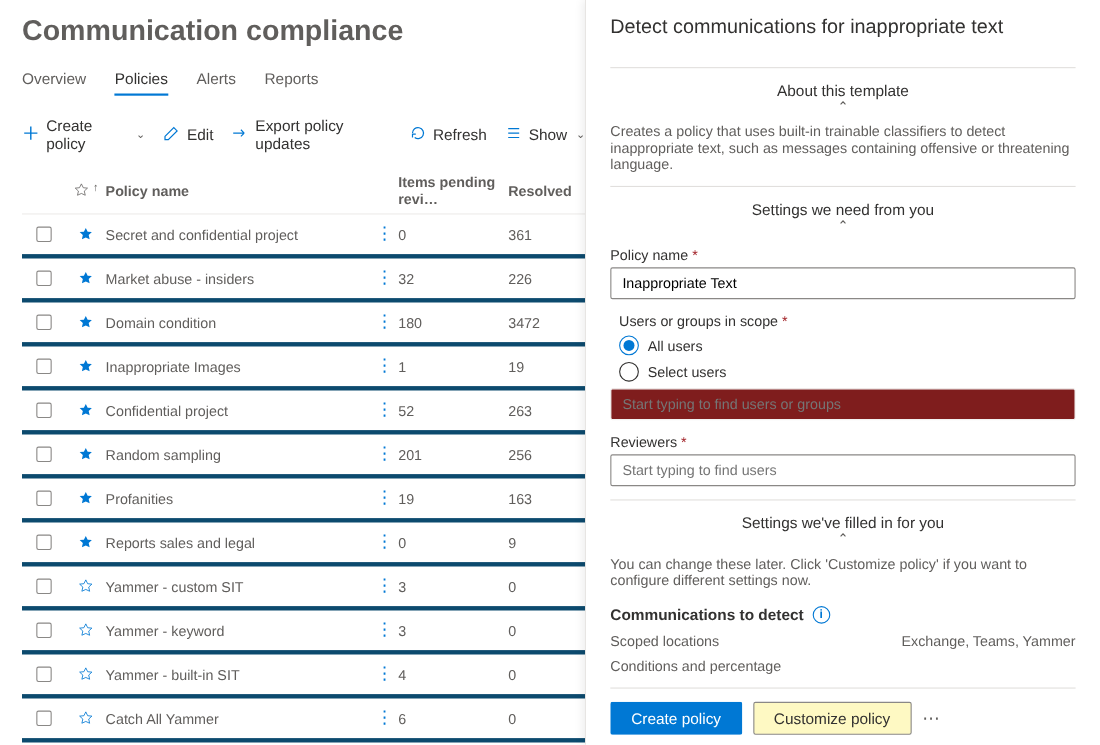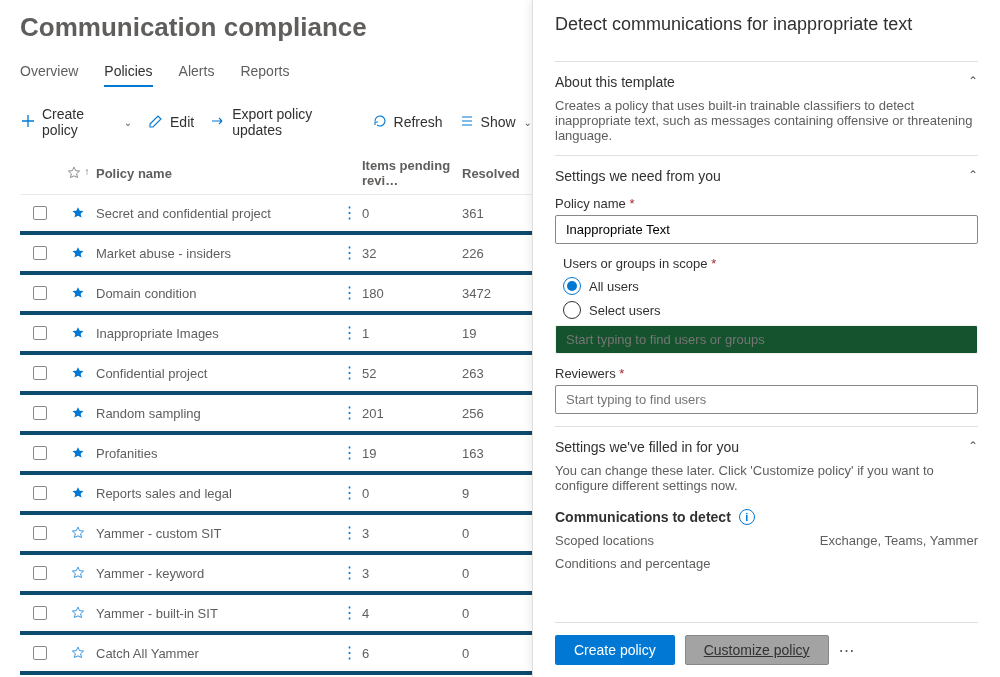--- a/index.html
+++ b/index.html
@@ -26,37 +26,37 @@
 .row { display: flex; align-items: center; font-size: 13px; color: #605e5c; padding: 10px 0; border-bottom: 4px solid #0c4a6e; }
 .row .col-name { color: #605e5c; }
 .chk { width: 14px; height: 14px; border: 1px solid #8a8886; border-radius: 2px; background:#fff; }
 .star-filled svg, .star-empty svg { width: 14px; height: 14px; }
 .star-filled svg { fill: #0078d4; }
 .star-empty svg { fill: none; stroke: #0078d4; stroke-width: 1.3; }
 .dots { color: #0078d4; font-size: 16px; line-height: 1; letter-spacing:1px;}
 .panel { width: 468px; border-left: 1px solid #e1dfdd; background: #fff; box-shadow: -2px 0 8px rgba(0,0,0,0.08); padding: 14px 22px 0 22px; overflow-y: auto; display:flex; flex-direction:column;}
 .panel-title { font-size: 18px; font-weight: 400; margin-bottom: 26px; }
 .section { border-top: 1px solid #e1dfdd; padding: 12px 0; }
-.section-header { display: flex; justify-content: space-between; cursor: pointer; font-size: 14px; font-weight: 400; }
+.section-header { display: flex; justify-content: space-between; align-items: center; cursor: pointer; font-size: 14px; font-weight: 400; flex-direction: column; }
 .section-header .chev { font-size: 12px; color: #605e5c; }
 .section-body { font-size: 13px; color: #605e5c; margin-top: 8px; }
 .field-label { font-size: 13px; color: #323130; margin: 12px 0 4px 0; }
 .req { color: #a4262c; }
 .text-input { width: 100%; border: 1px solid #8a8886; padding: 6px 10px; font-size: 13px; border-radius: 2px; }
-.text-input.disabled { background: #14532d; border-color: #f3f2f1; color: #a19f9d; }
+.text-input.disabled { background: #7f1d1d; border-color: #f3f2f1; color: #a19f9d; }
 .radio { display: flex; align-items: center; gap: 8px; margin: 6px 0 6px 8px; font-size: 13px; color: #323130; }
 .radio-circle { width: 18px; height: 18px; border: 1px solid #323130; border-radius: 50%; display: flex; align-items: center; justify-content: center; }
 .radio-circle.checked { border-color: #0078d4; }
 .radio-dot { width: 10px; height: 10px; background: #0078d4; border-radius: 50%; }
 .info-icon { display:inline-flex; width:16px; height:16px; border:1px solid #0078d4; border-radius:50%; color:#0078d4; font-size:11px; align-items:center; justify-content:center; margin-left:8px;}
 .comm-row { display:flex; justify-content:space-between; font-size:13px; margin:8px 0; }
 .panel-footer { border-top:1px solid #e1dfdd; margin-top:auto; padding:12px 0; display:flex; gap:10px; align-items:center;}
 .btn { padding: 6px 18px; font-size: 14px; border-radius: 2px; cursor: pointer; border:1px solid transparent;}
 .btn-primary { background: #0078d4; color: #fff; }
-.btn-secondary { background: #a3a3a3; border-color: #8a8886; color: #323130; text-decoration: underline; }
+.btn-secondary { background: #fef9c3; border-color: #8a8886; color: #323130; }
 .more-dots { color:#605e5c; font-size:16px; letter-spacing:1px;}
 .star-head svg { width:14px; height:14px; fill:none; stroke:#605e5c; stroke-width:1.2;}
 </style>
 </head>
 <body>
 
 <div class="page">
   <div class="left">
     <div class="page-title">Communication compliance</div>
 

